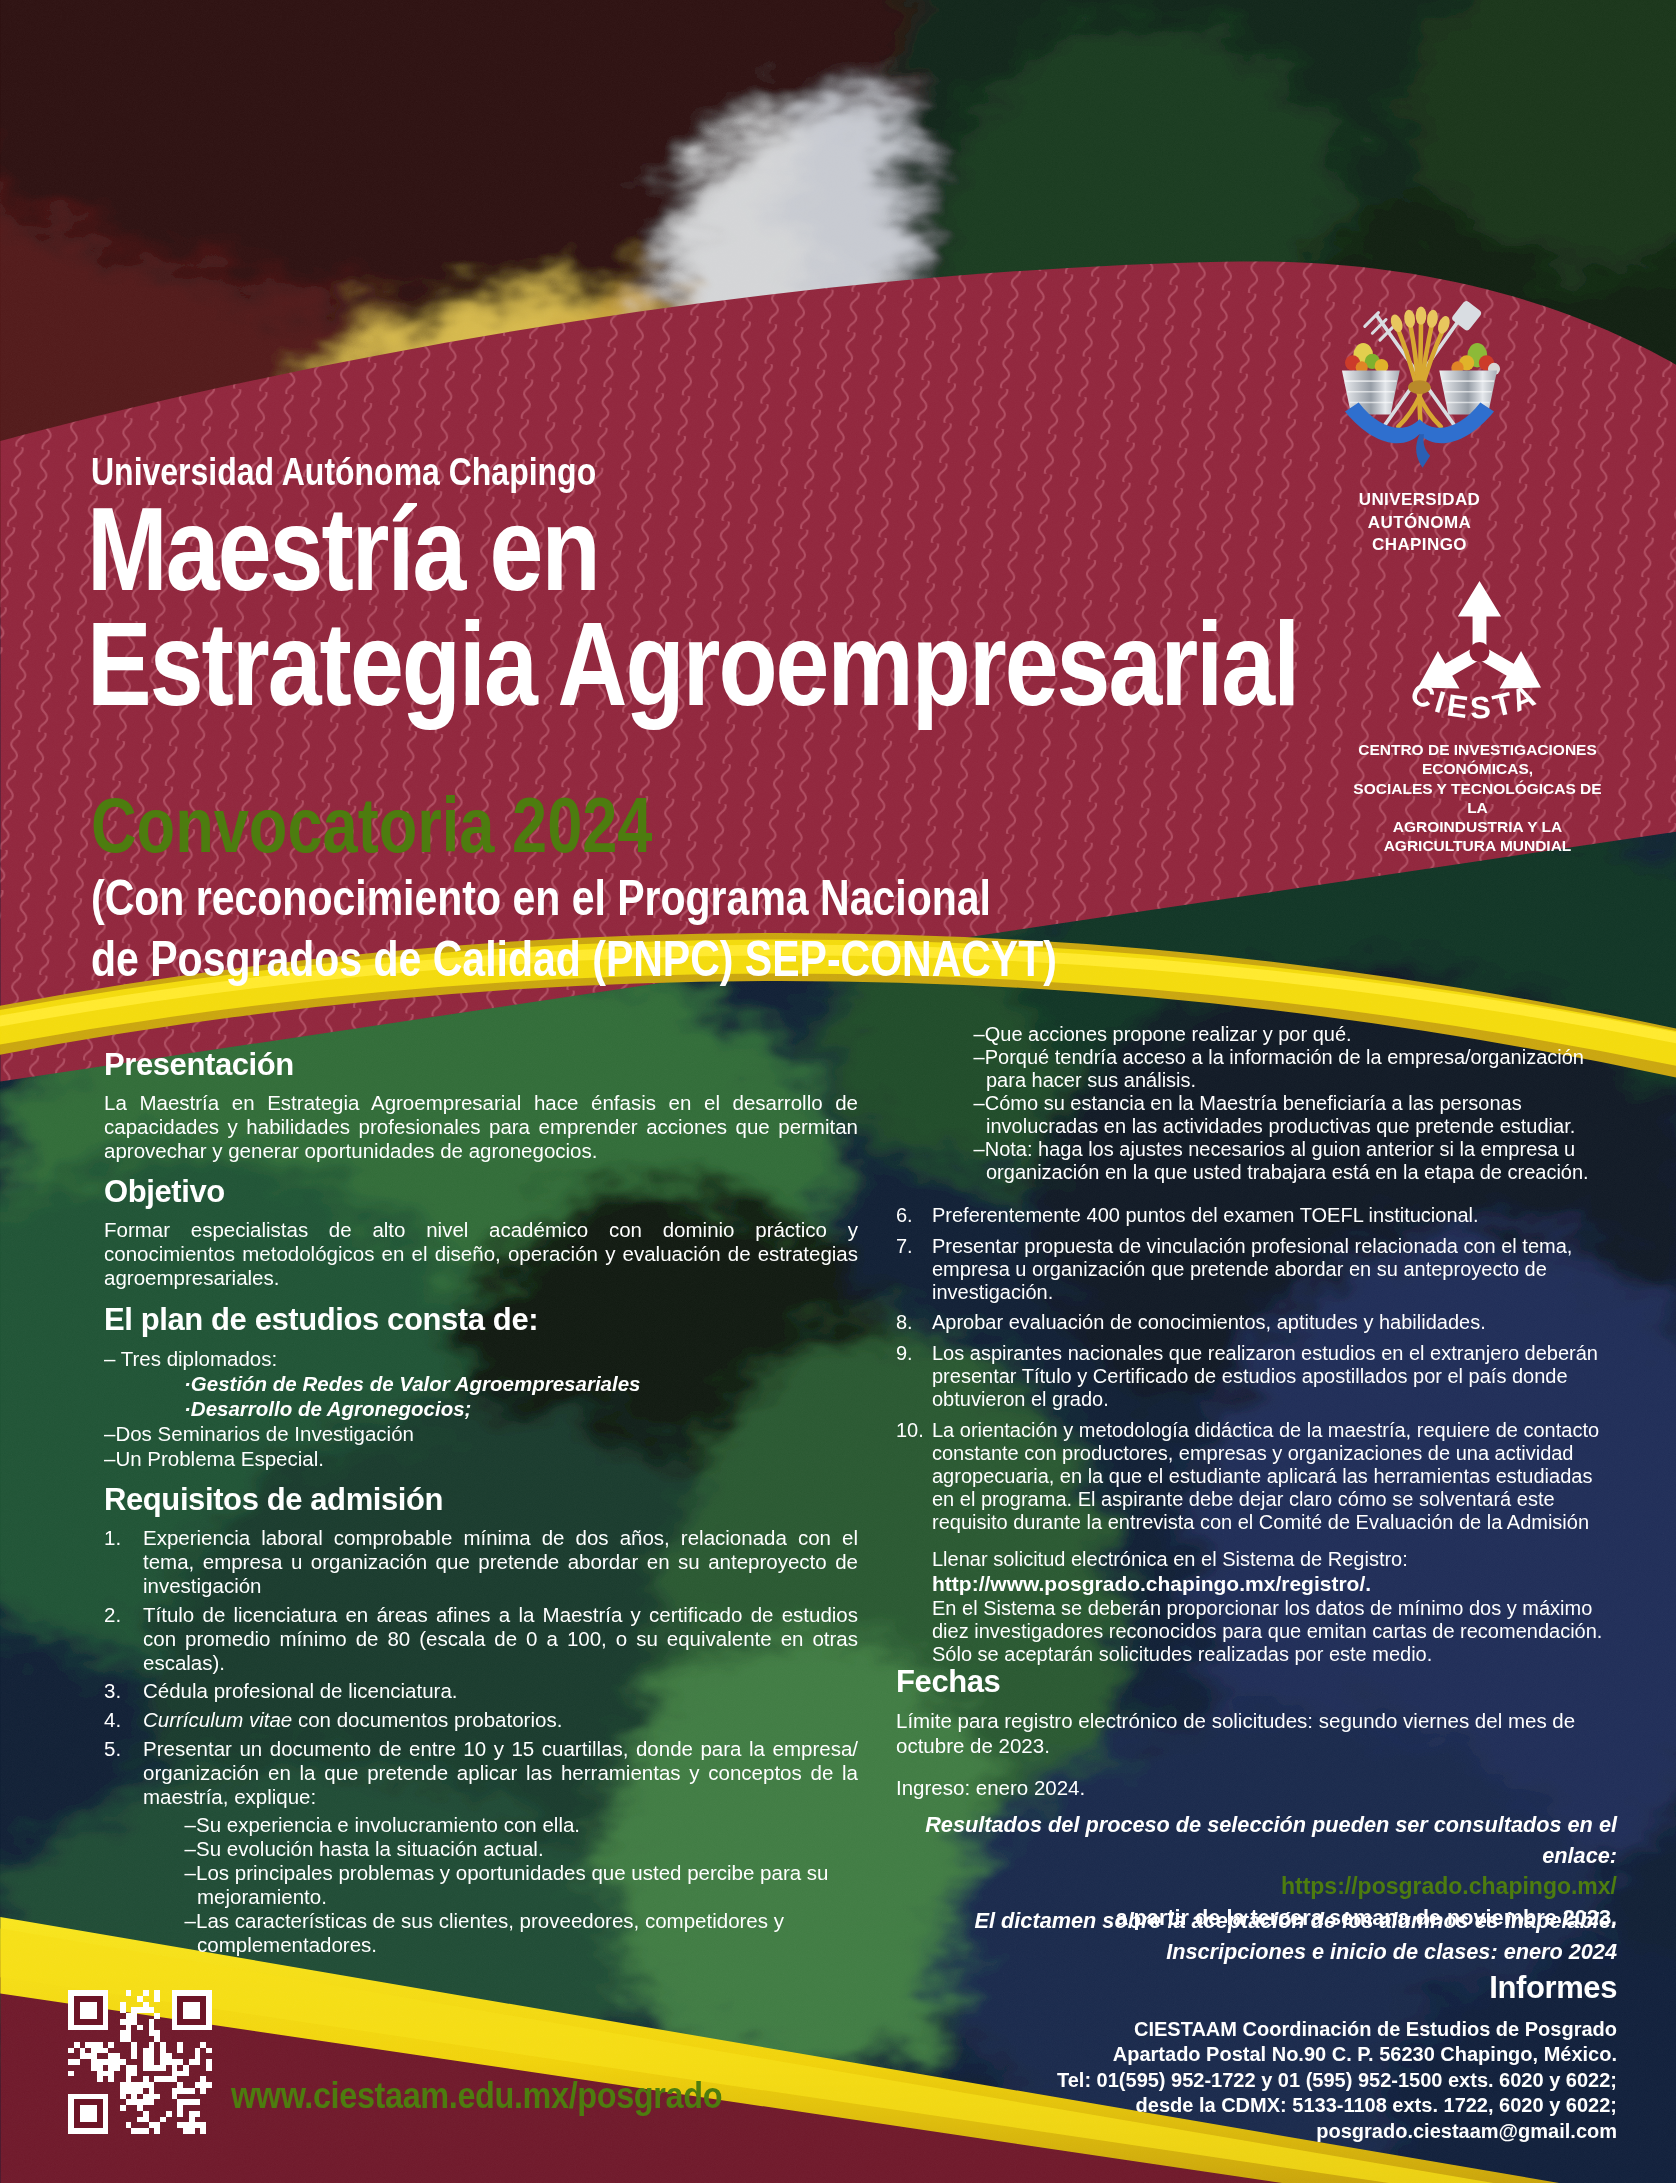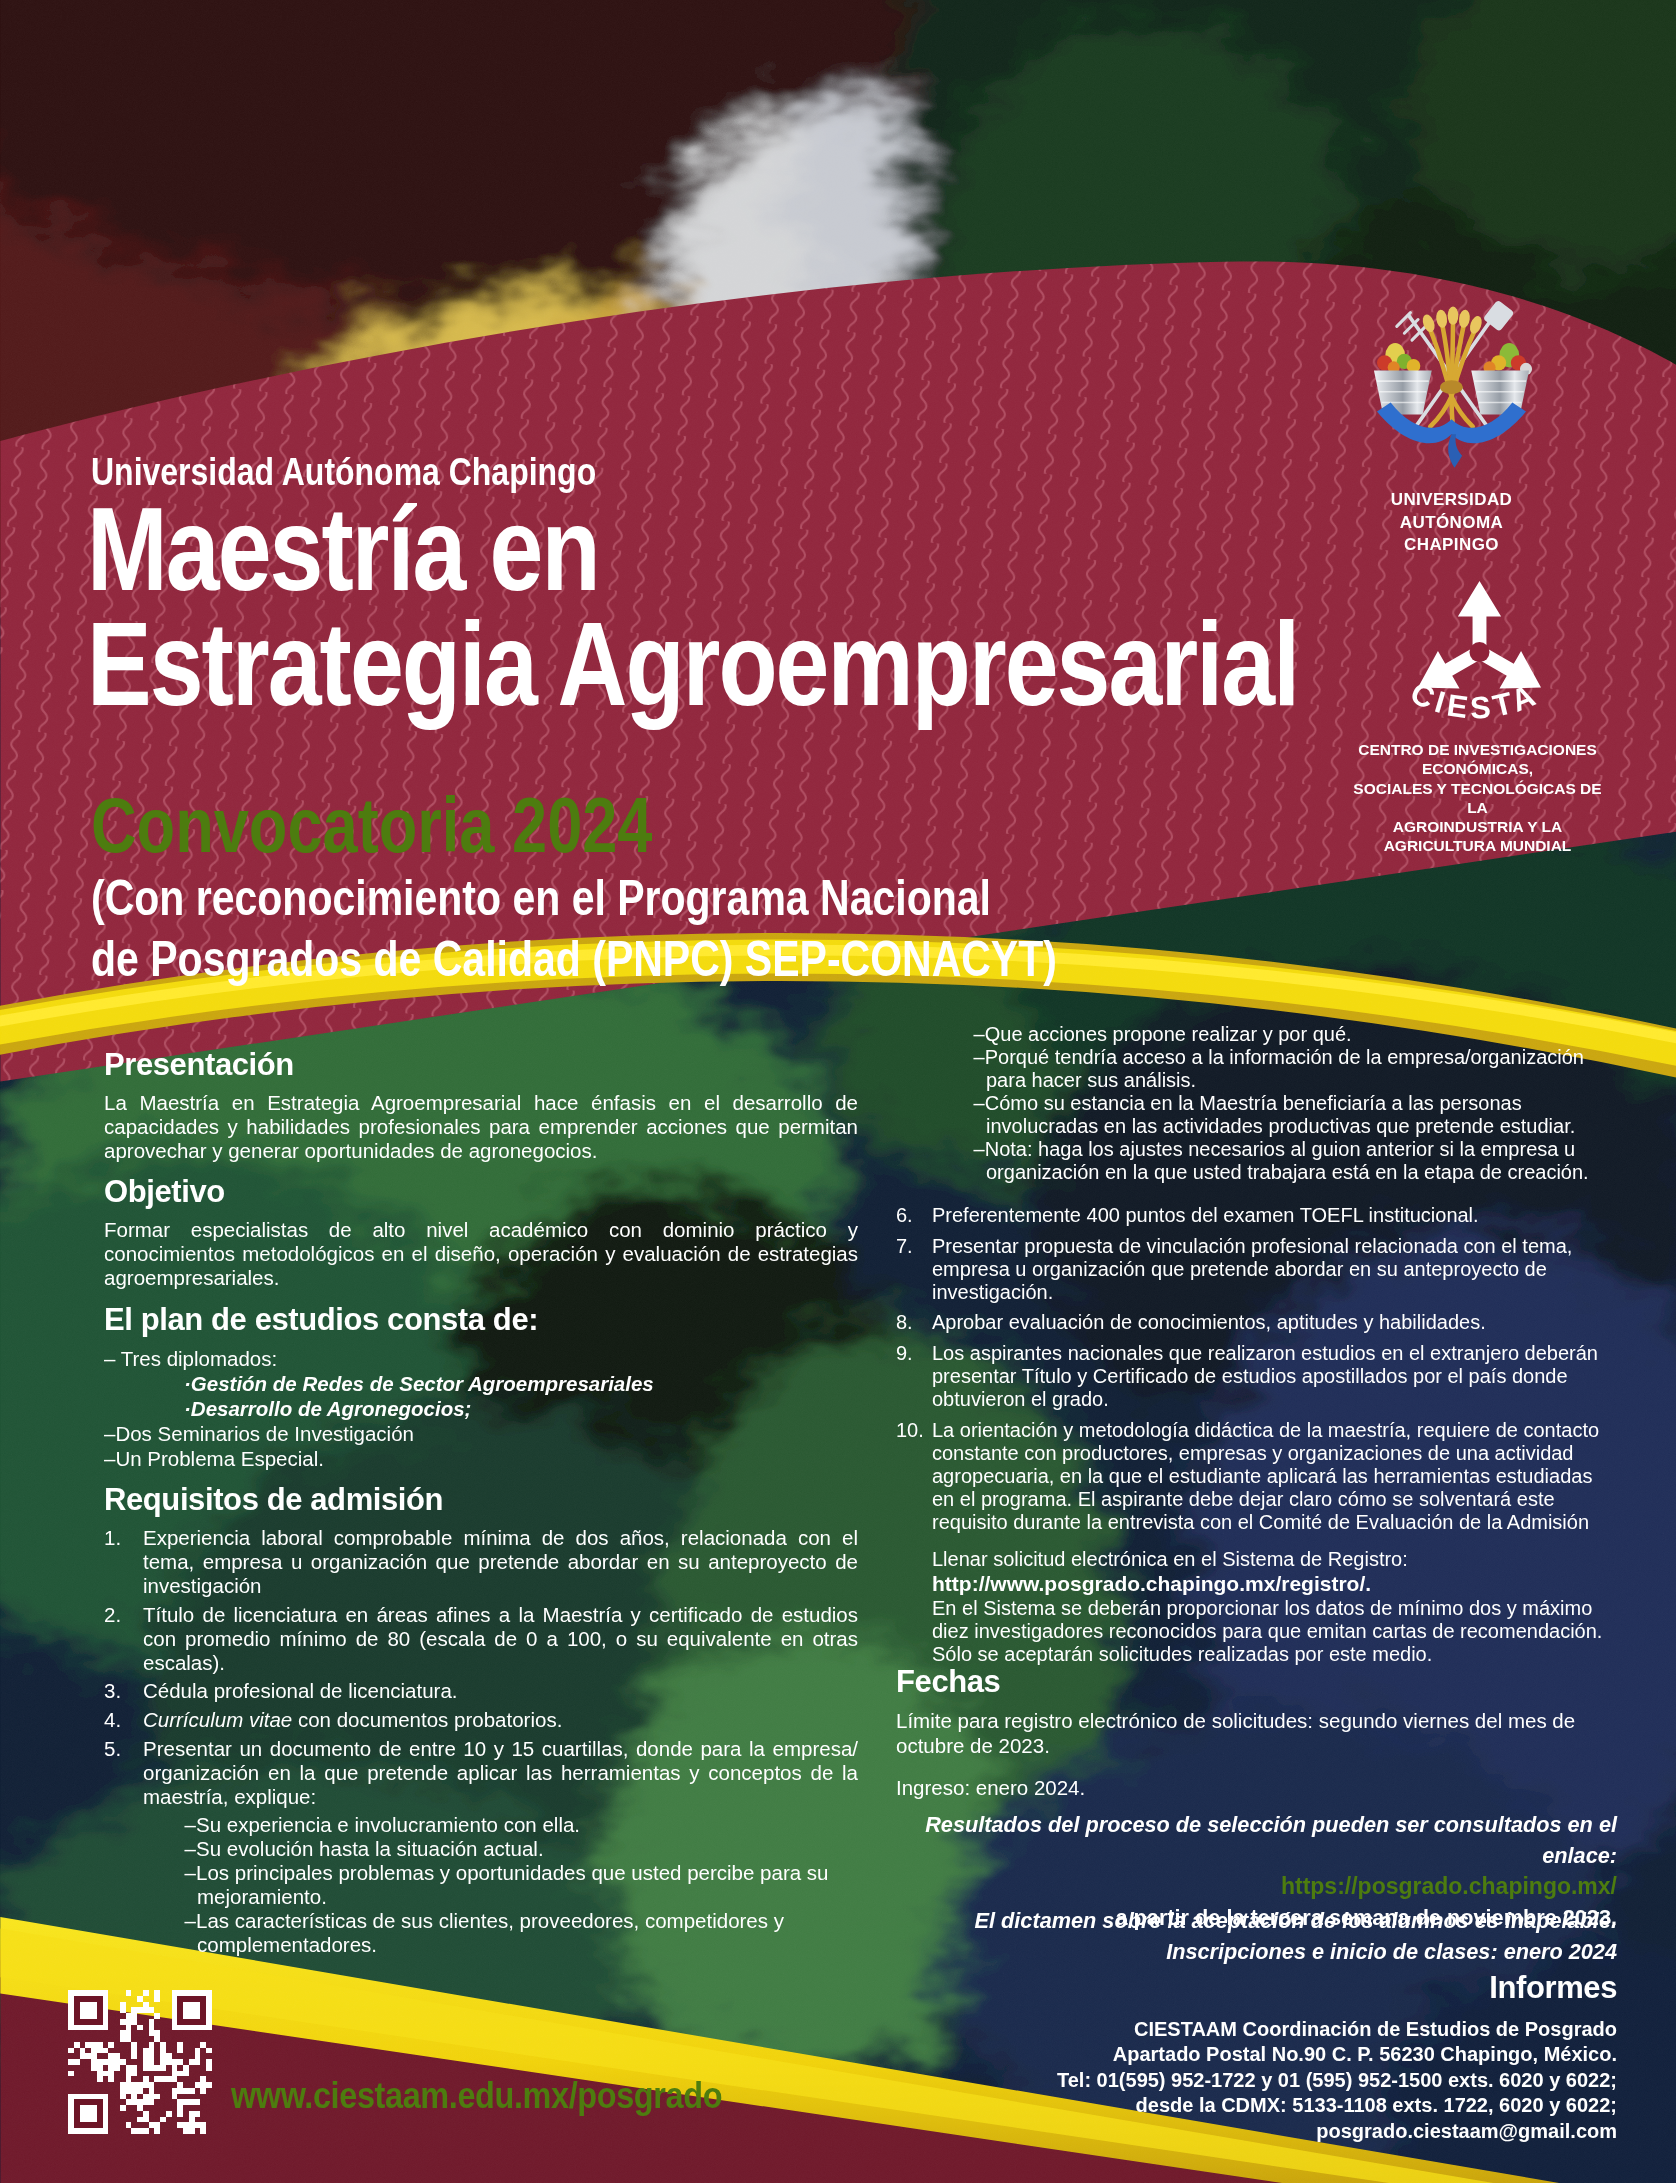--- a/index.html
+++ b/index.html
@@ -10,21 +10,21 @@
   }
   #bg{position:absolute;left:0;top:0;width:1677px;height:2183px;}
   .abs{position:absolute;}
   .cond{display:inline-block;transform:scaleX(.82);transform-origin:left top;white-space:nowrap;}
   
   .uni{left:91px;top:450px;font-size:39px;font-weight:bold;letter-spacing:0;}
   .title{left:87px;top:492px;font-size:118px;line-height:115px;font-weight:bold;letter-spacing:-2.3px;}
   .convo{left:91px;top:781px;font-size:77px;font-weight:bold;}
   .subt{left:91px;top:868px;font-size:50px;line-height:61px;font-weight:bold;}
   
-  .crest-box{left:1360px;top:299px;width:183px;text-align:center;}
+  .crest-box{left:1328px;top:299px;width:183px;text-align:center;}
   .crest-cap{font-size:17px;font-weight:bold;line-height:22.4px;letter-spacing:0.4px;margin-top:3.1px;}
   .ciest-box{left:1402px;top:571px;width:155px;text-align:center;}
   .ciest-cap{left:1345px;top:740px;width:265px;text-align:center;font-size:15.5px;font-weight:bold;line-height:19.3px;}
   
   .col-l{left:104px;top:1046px;width:754px;}
   .col-r{left:896px;top:1023px;width:721px;}
   .h{font-size:31px;font-weight:bold;line-height:37px;margin:10.8px 0 7.7px;letter-spacing:-0.4px;}
   .h.first{margin-top:0;}
   .col-l p.body{font-size:20.5px;line-height:24px;margin:0 0 7.7px;text-align:justify;}
   .plan{font-size:20.5px;line-height:25px;}
@@ -259,21 +259,21 @@
   <div class="abs col-l">
     <div class="h first">Presentación</div>
     <p class="body">La Maestría en Estrategia Agroempresarial hace énfasis en el desarrollo de capacidades y habilidades profesionales para emprender acciones que permitan aprovechar y generar oportunidades de agronegocios.</p>
 
     <div class="h">Objetivo</div>
     <p class="body">Formar especialistas de alto nivel académico con dominio práctico y conocimientos metodológicos en el diseño, operación y evaluación de estrategias agroempresariales.</p>
 
     <div class="h">El plan de estudios consta de:</div>
     <div class="plan">
       <div>– Tres diplomados:</div>
-      <div class="dip">·Gestión de Redes de Sector Agroempresariales</div>
+      <div class="dip">·Gestión de Redes de Valor Agroempresariales</div>
       <div class="dip">·Desarrollo de Agronegocios;</div>
       <div>–Dos Seminarios de Investigación</div>
       <div>–Un Problema Especial.</div>
     </div>
 
     <div class="h">Requisitos de admisión</div>
     <div class="nitem">
       <span class="n">1.</span>
         <span class="t">Experiencia laboral comprobable mínima de dos años, relacionada con el tema, empresa u organización que pretende abordar en su anteproyecto de investigación</span>
     </div>

